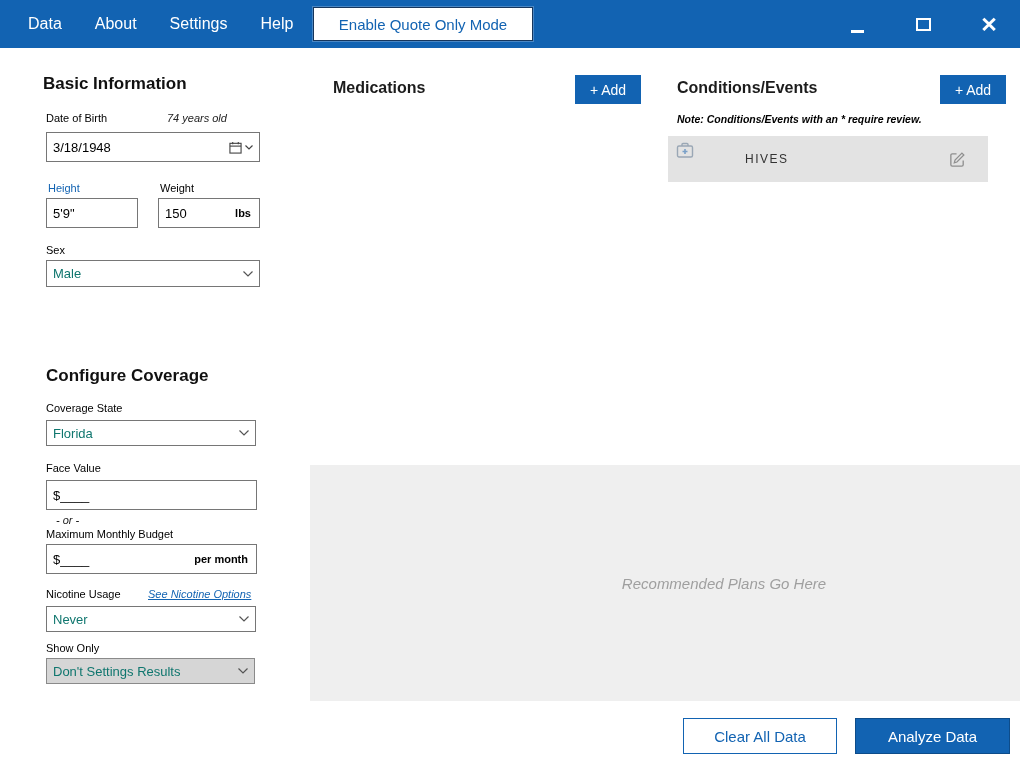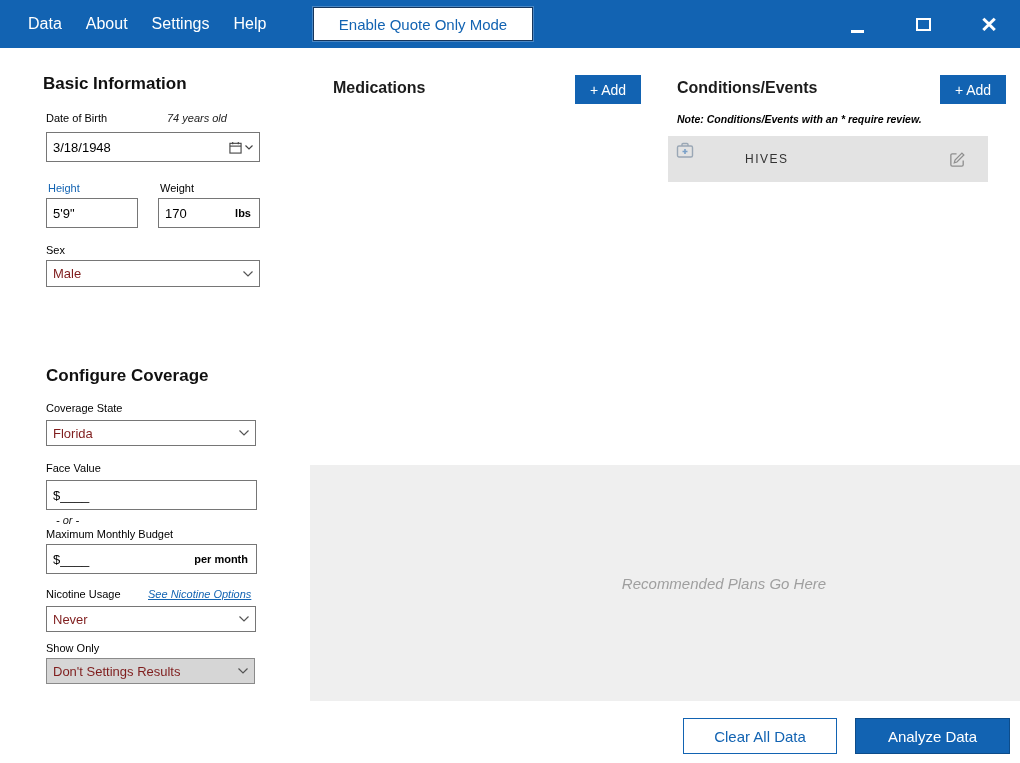--- a/index.html
+++ b/index.html
@@ -7,21 +7,21 @@
     --row-gray:#e3e3e3;
     --input-border:#767676;
   }
   *{box-sizing:border-box;margin:0;padding:0;}
   html,body{width:1020px;height:763px;}
   body{font-family:"Liberation Sans",sans-serif;background:#ffffff;position:relative;overflow:hidden;}
   .abs{position:absolute;}
 
   
   .titlebar{left:0;top:0;width:1020px;height:48px;background:var(--accent);display:flex;align-items:center;}
-  .menu{display:flex;gap:0;margin-left:16px;}
+  .menu{display:flex;gap:9px;margin-left:16px;}
   .menu-item{color:#fff;font-size:16px;padding:12px 12px;cursor:default;}
   .quote-btn{position:absolute;left:313px;top:7px;width:220px;height:34px;background:#fff;
     color:var(--accent);font-size:15px;font-family:"Liberation Sans",sans-serif;
     border:1px solid #16365c;outline:1px solid #4a87c4;display:flex;align-items:center;justify-content:center;}
   .win-controls{position:absolute;right:8px;top:0;height:48px;display:flex;gap:20px;}
   .win-btn{width:46px;height:48px;display:flex;align-items:center;justify-content:center;}
   .min-glyph{display:block;width:13px;height:3px;background:#fff;margin-top:14px;}
   .max-glyph{display:block;width:15px;height:13px;border:2px solid #fff;background:transparent;}
   .close-glyph{color:#fff;font-size:21px;font-weight:700;line-height:1;}
 
@@ -35,21 +35,21 @@
   .plans-text{color:#9f9f9f;font-size:15px;font-style:italic;}
 
   .h1{font-size:17px;font-weight:700;color:#111;}
   .label{font-size:11px;color:#000;}
   .label.blue{color:var(--accent);}
   .italic-note{font-size:11px;font-style:italic;color:#222;}
 
   .inputbox{border:1px solid var(--input-border);background:#fff;font-size:13px;color:#000;
     display:flex;align-items:center;padding:14px 6px;}
   .suffix{font-size:11px;font-weight:700;color:#000;margin-left:auto;padding-right:2px;}
-  .selectbox{border:1px solid var(--input-border);background:#fff;font-size:13px;color:#7f1d1d;
+  .selectbox{border:1px solid var(--input-border);background:#fff;font-size:13px;color:#0f766e;
     display:flex;align-items:center;padding:0 6px;}
   .selectbox .chev{margin-left:auto;display:flex;align-items:center;}
   .selectbox.gray{background:#d6d6d6;border-color:#8a8a8a;}
   .cal-group{margin-left:auto;display:flex;align-items:center;gap:3px;}
 
   
   .list-head{font-size:16px;font-weight:700;color:#1c1c1c;}
   .add-btn{background:var(--accent);color:#fff;font-size:14px;border:none;
     font-family:"Liberation Sans",sans-serif;display:flex;align-items:center;justify-content:center;}
   .cond-note{font-size:10.5px;font-weight:700;font-style:italic;color:#000;}
@@ -115,21 +115,21 @@
     </span>
   </div>
 
   <div class="abs label blue" style="left:30px;top:122px;">Height</div>
   <div class="abs label" style="left:142px;top:122px;">Weight</div>
 
   <div class="abs inputbox" style="left:28px;top:138px;width:92px;height:28px;">
     <span>5'9"</span>
   </div>
   <div class="abs inputbox" style="left:140px;top:138px;width:102px;height:28px;">
-    <span>170</span>
+    <span>150</span>
     <span class="suffix">lbs</span>
   </div>
 
   <div class="abs label" style="left:28px;top:184px;">Sex</div>
   <div class="abs selectbox" style="left:28px;top:200px;width:214px;height:27px;">
     <span>Male</span>
     <span class="chev">
       <svg width="10" height="6" viewBox="0 0 10 6">
           <path d="M0.5 0.5 L5 5 L9.5 0.5" fill="none" stroke="#555" stroke-width="1.2"></path>
         </svg>

